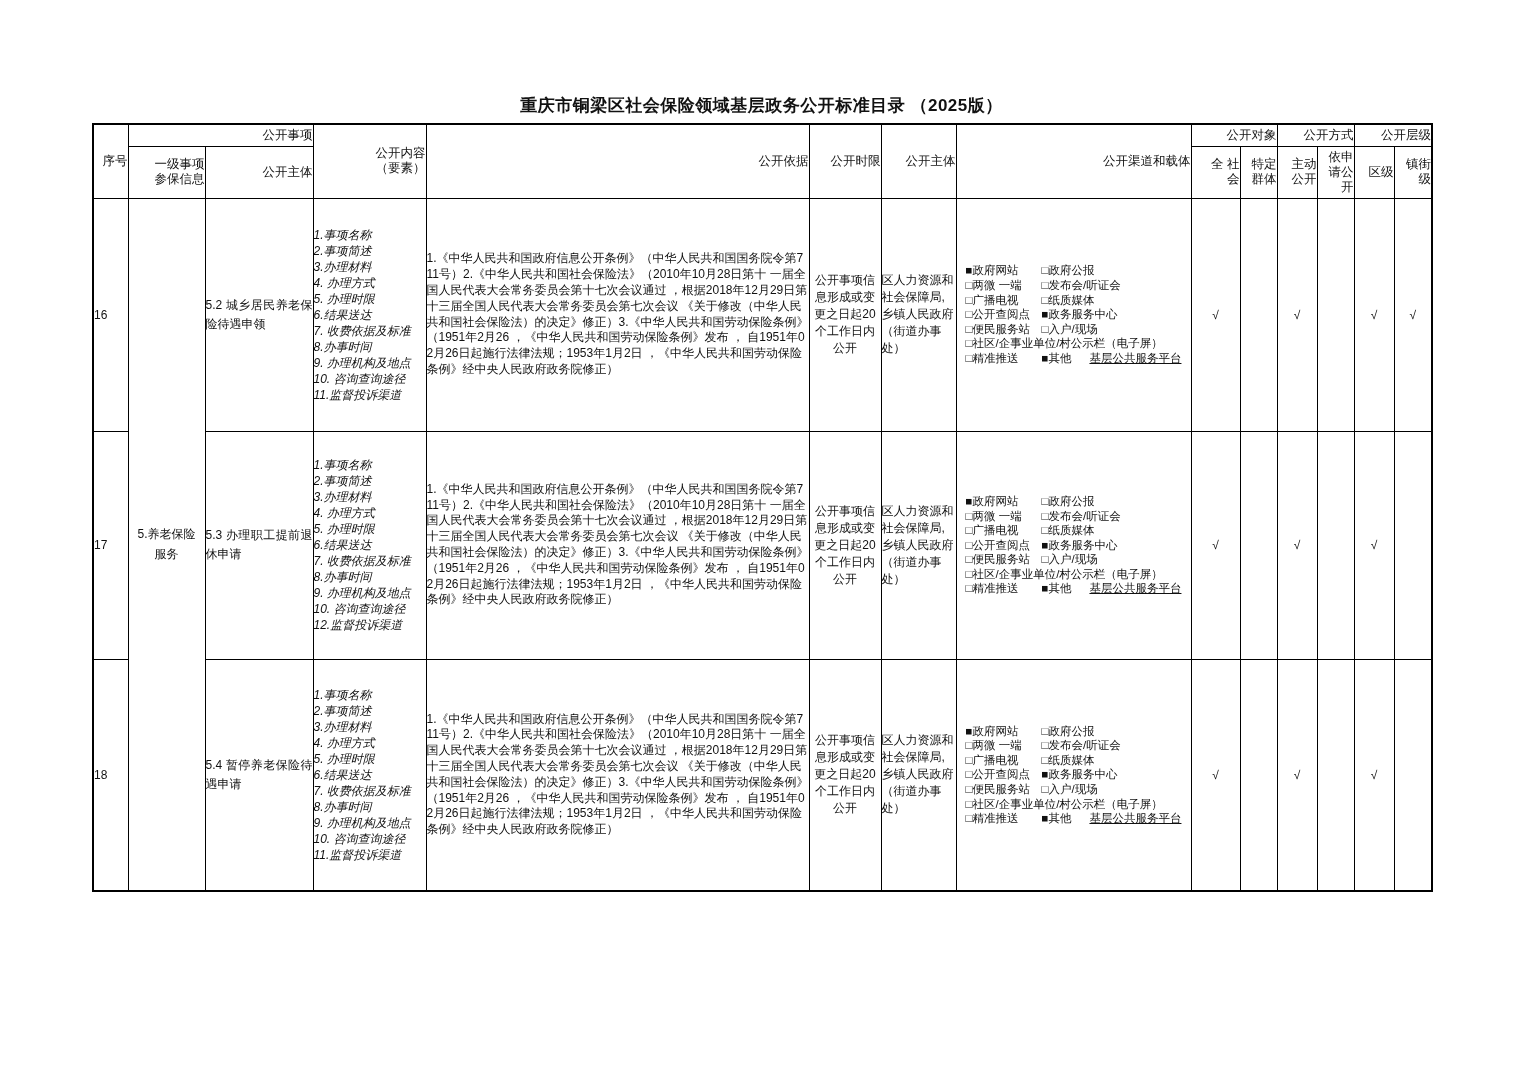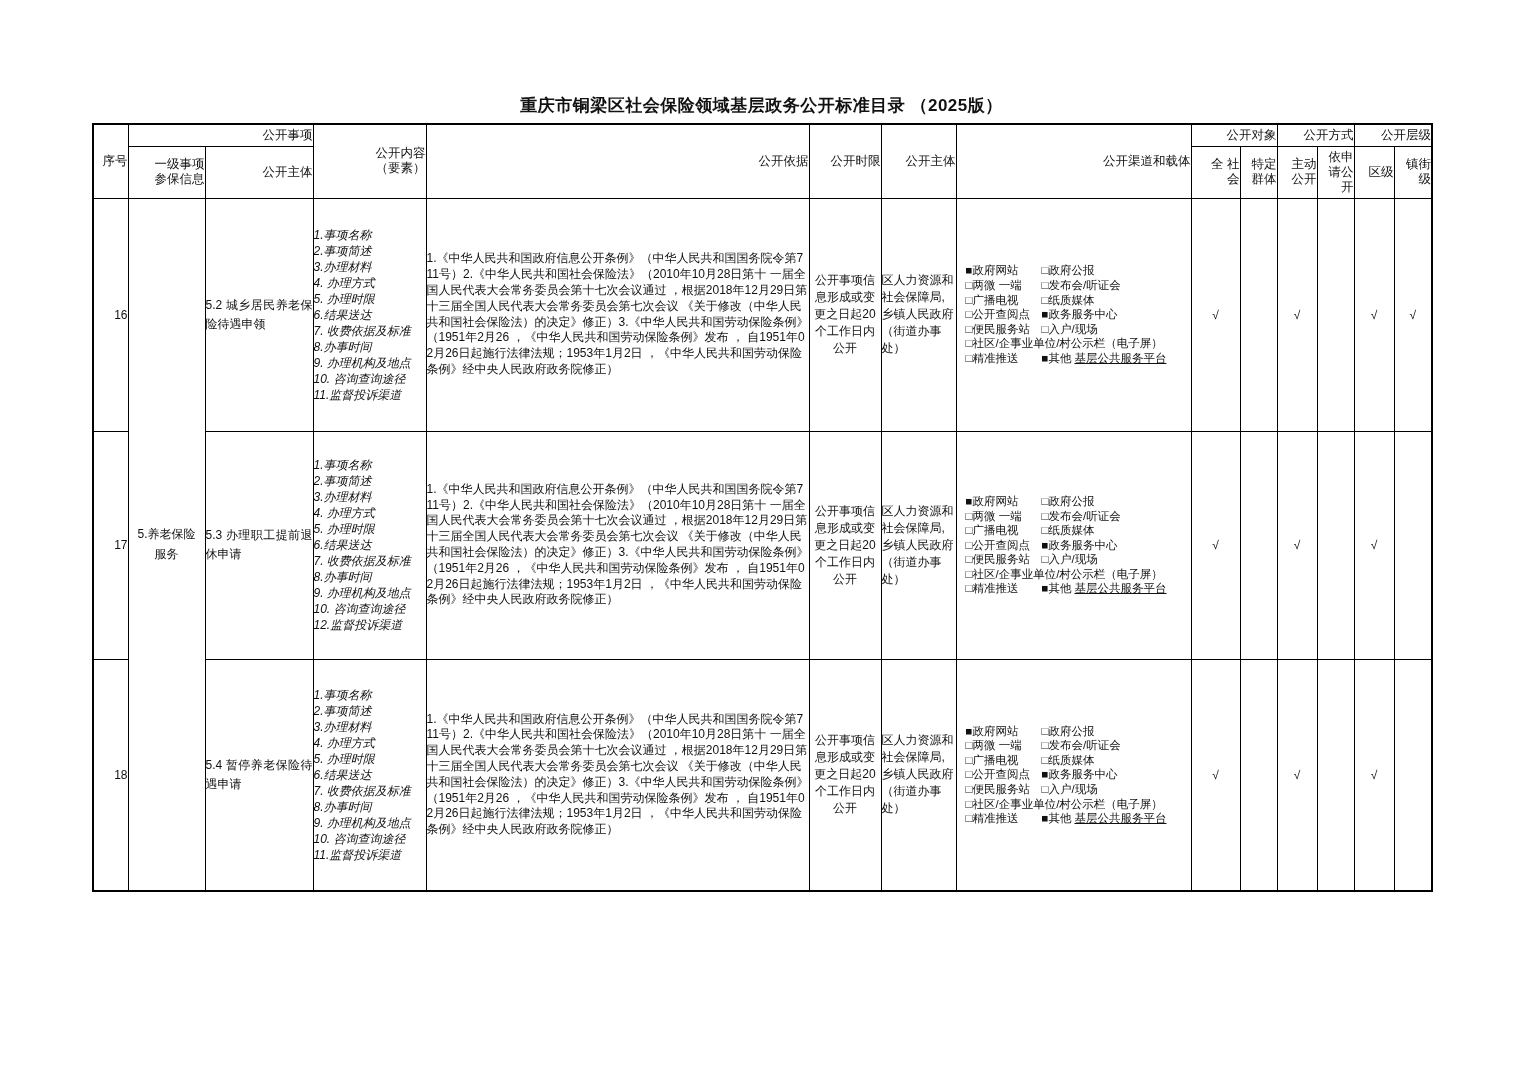--- a/index.html
+++ b/index.html
@@ -30,32 +30,32 @@
     font-weight: normal; font-size: 12.5px; text-align: right;
     white-space: pre-line; line-height: 15px;
   }
   thead tr.hrow1 { height: 22px; }
   thead tr.hrow2 { height: 52px; }
   tbody tr:nth-child(1) { height: 233px; }
   tbody tr:nth-child(2) { height: 228px; }
   tbody tr:nth-child(3) { height: 232px; }
 
   tbody td { font-size: 12px; }
-  .c-no   { text-align: right; }
+  .c-no   { text-align: left; }
   .c-l1   { text-align: center; white-space: pre-line; line-height: 20px; }
   .c-l2   { text-align: justify; text-justify: inter-ideograph; padding: 0 7px; line-height: 19px; word-break: break-all; }
   .c-content { padding-left: 8px; line-height: 16px; font-style: italic; }
   .content-item { white-space: nowrap; }
   .c-basis { padding: 0 4px 0 6px; line-height: 15.8px; text-align: left; word-break: break-all; }
   .c-time  { padding: 0 8px; line-height: 17px; text-align: center; word-break: break-all; }
   .c-subj  { padding: 0 7px; line-height: 17px; text-align: left; }
   .c-ch    { padding-left: 5px; font-size: 11.5px; line-height: 14.6px; }
   .ch-line { white-space: nowrap; margin-left: 9px; }
   .ch-l    { display: inline-block; width: 76px; }
-  .ch-u    { text-decoration: underline; padding-left: 3px; }
+  .ch-u    { text-decoration: underline; padding-left: 18px; }
   .c-check { text-align: center; font-size: 12px; }
 </style>
 </head>
 <body>
 
 <div class="page">
 
   <div class="doc-title">重庆市铜梁区社会保险领域基层政务公开标准目录 （2025版）</div>
 
   <table class="std-table">

